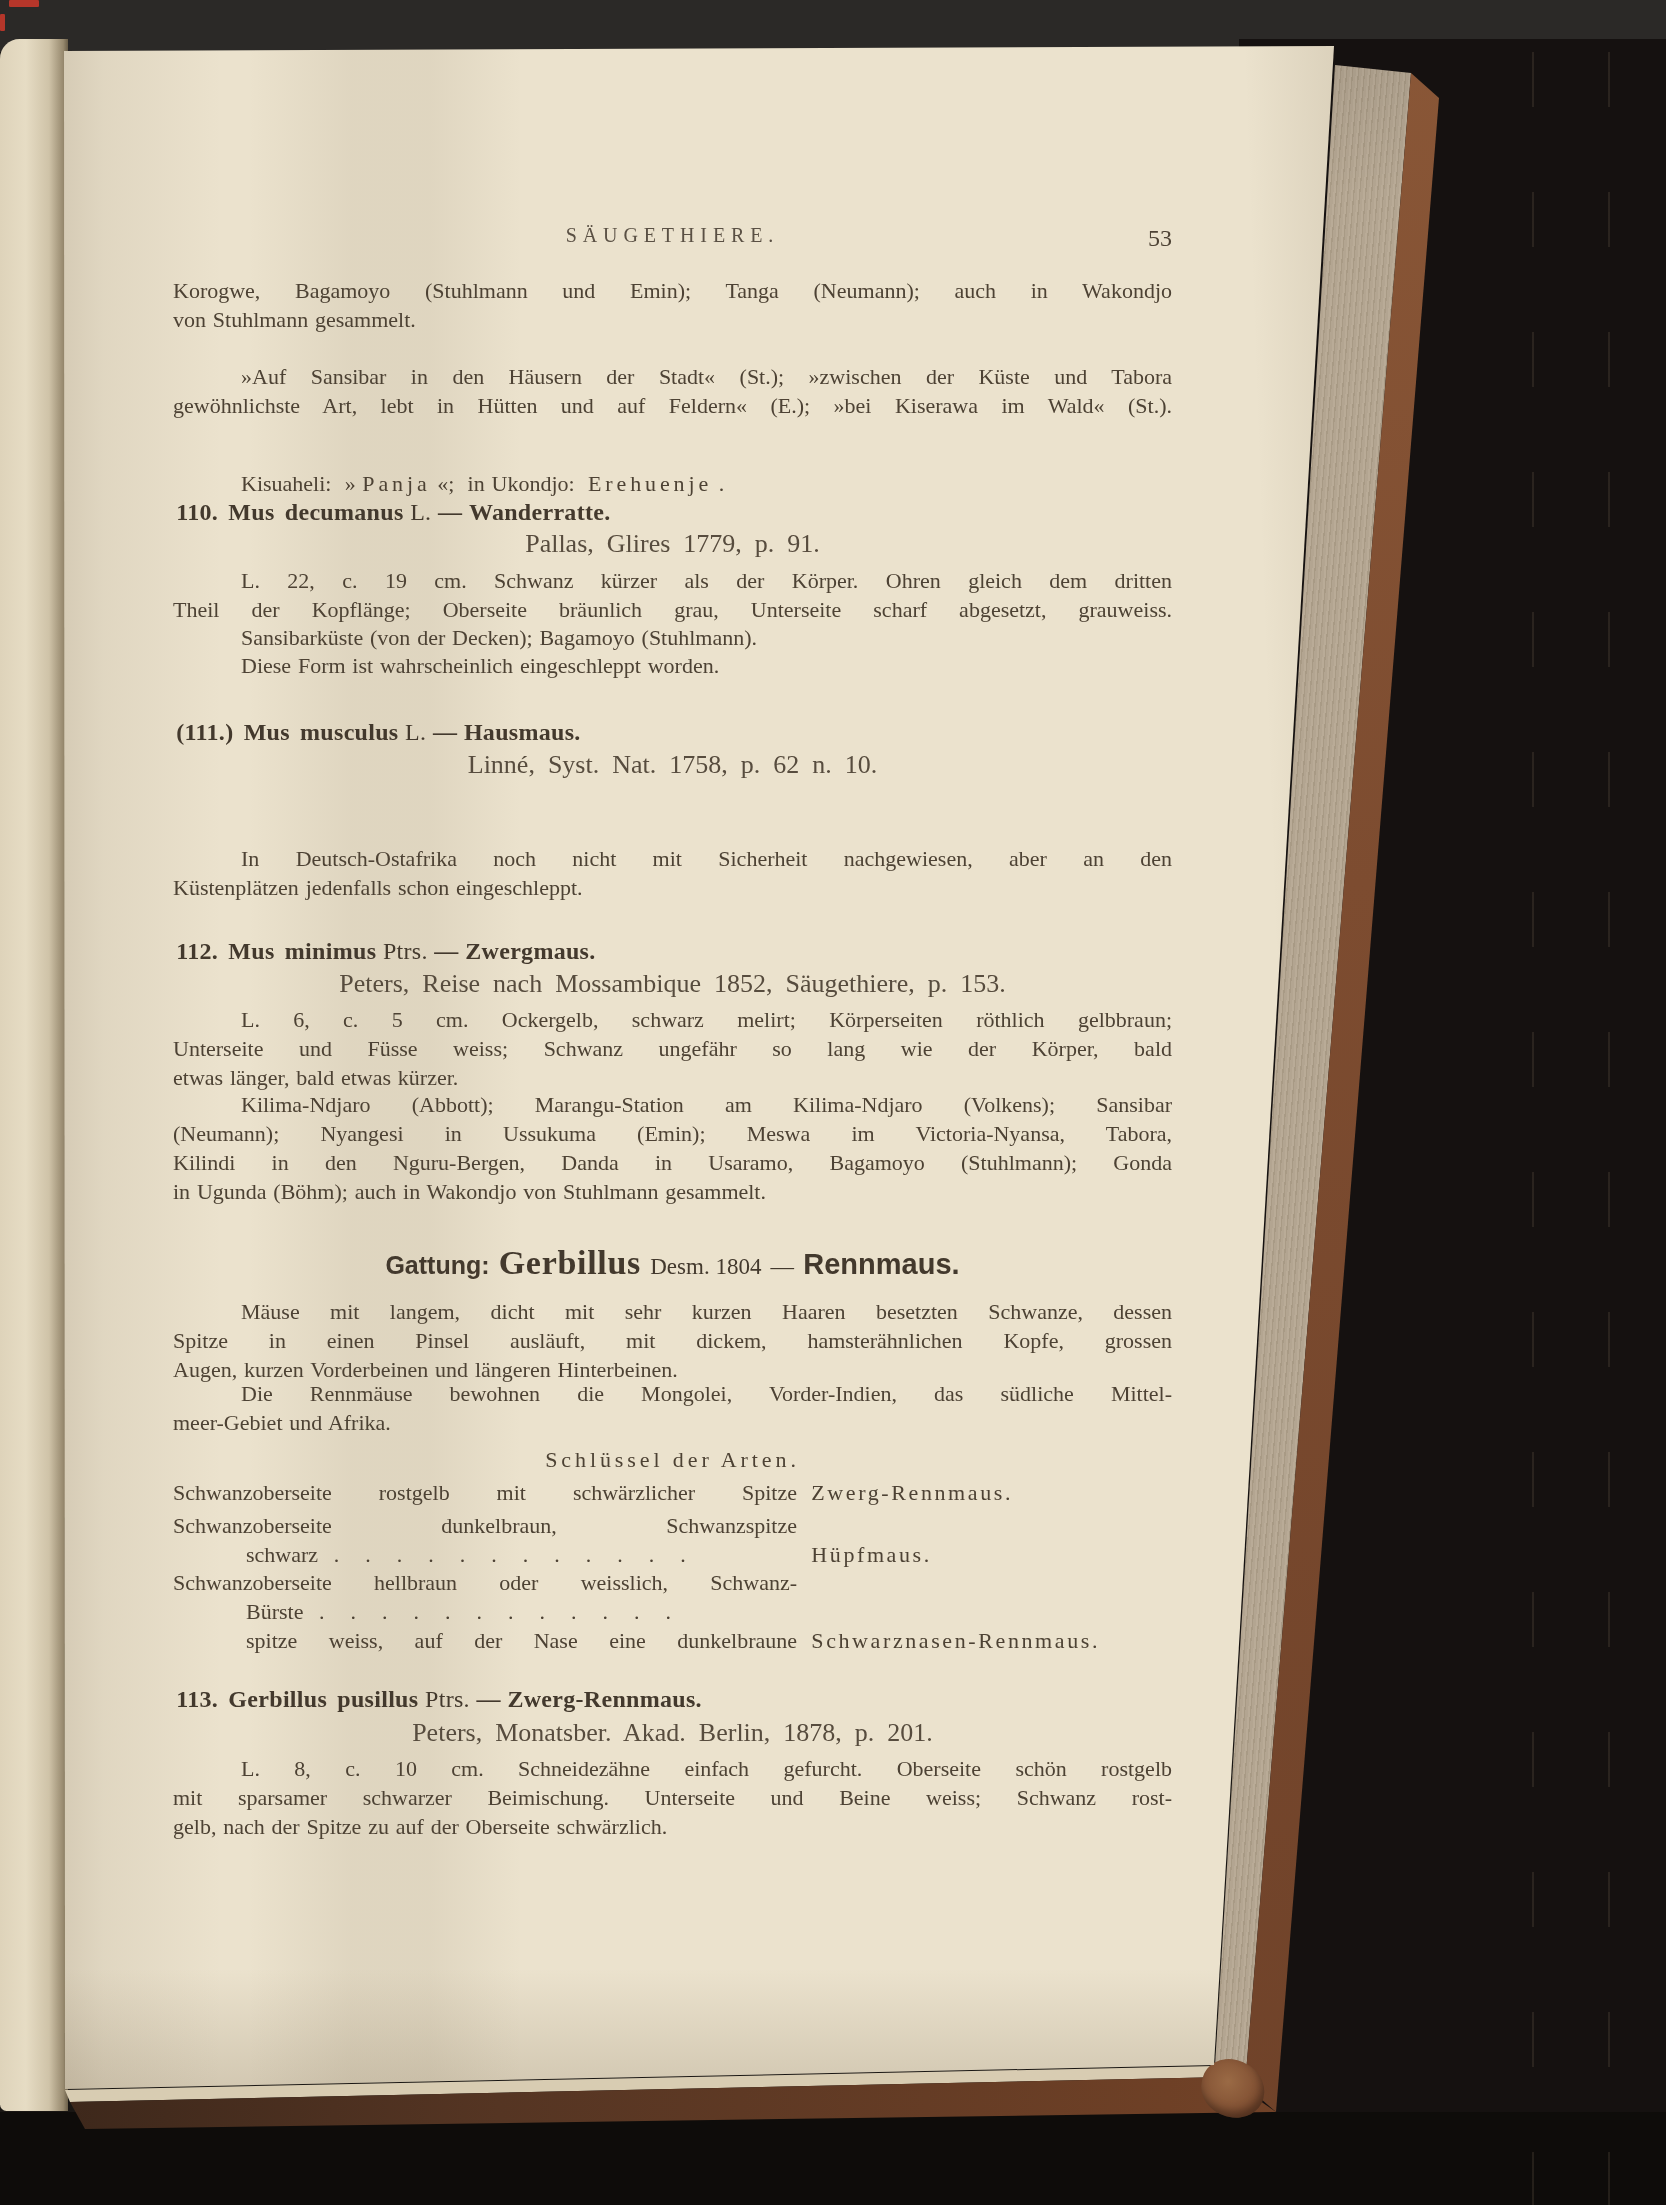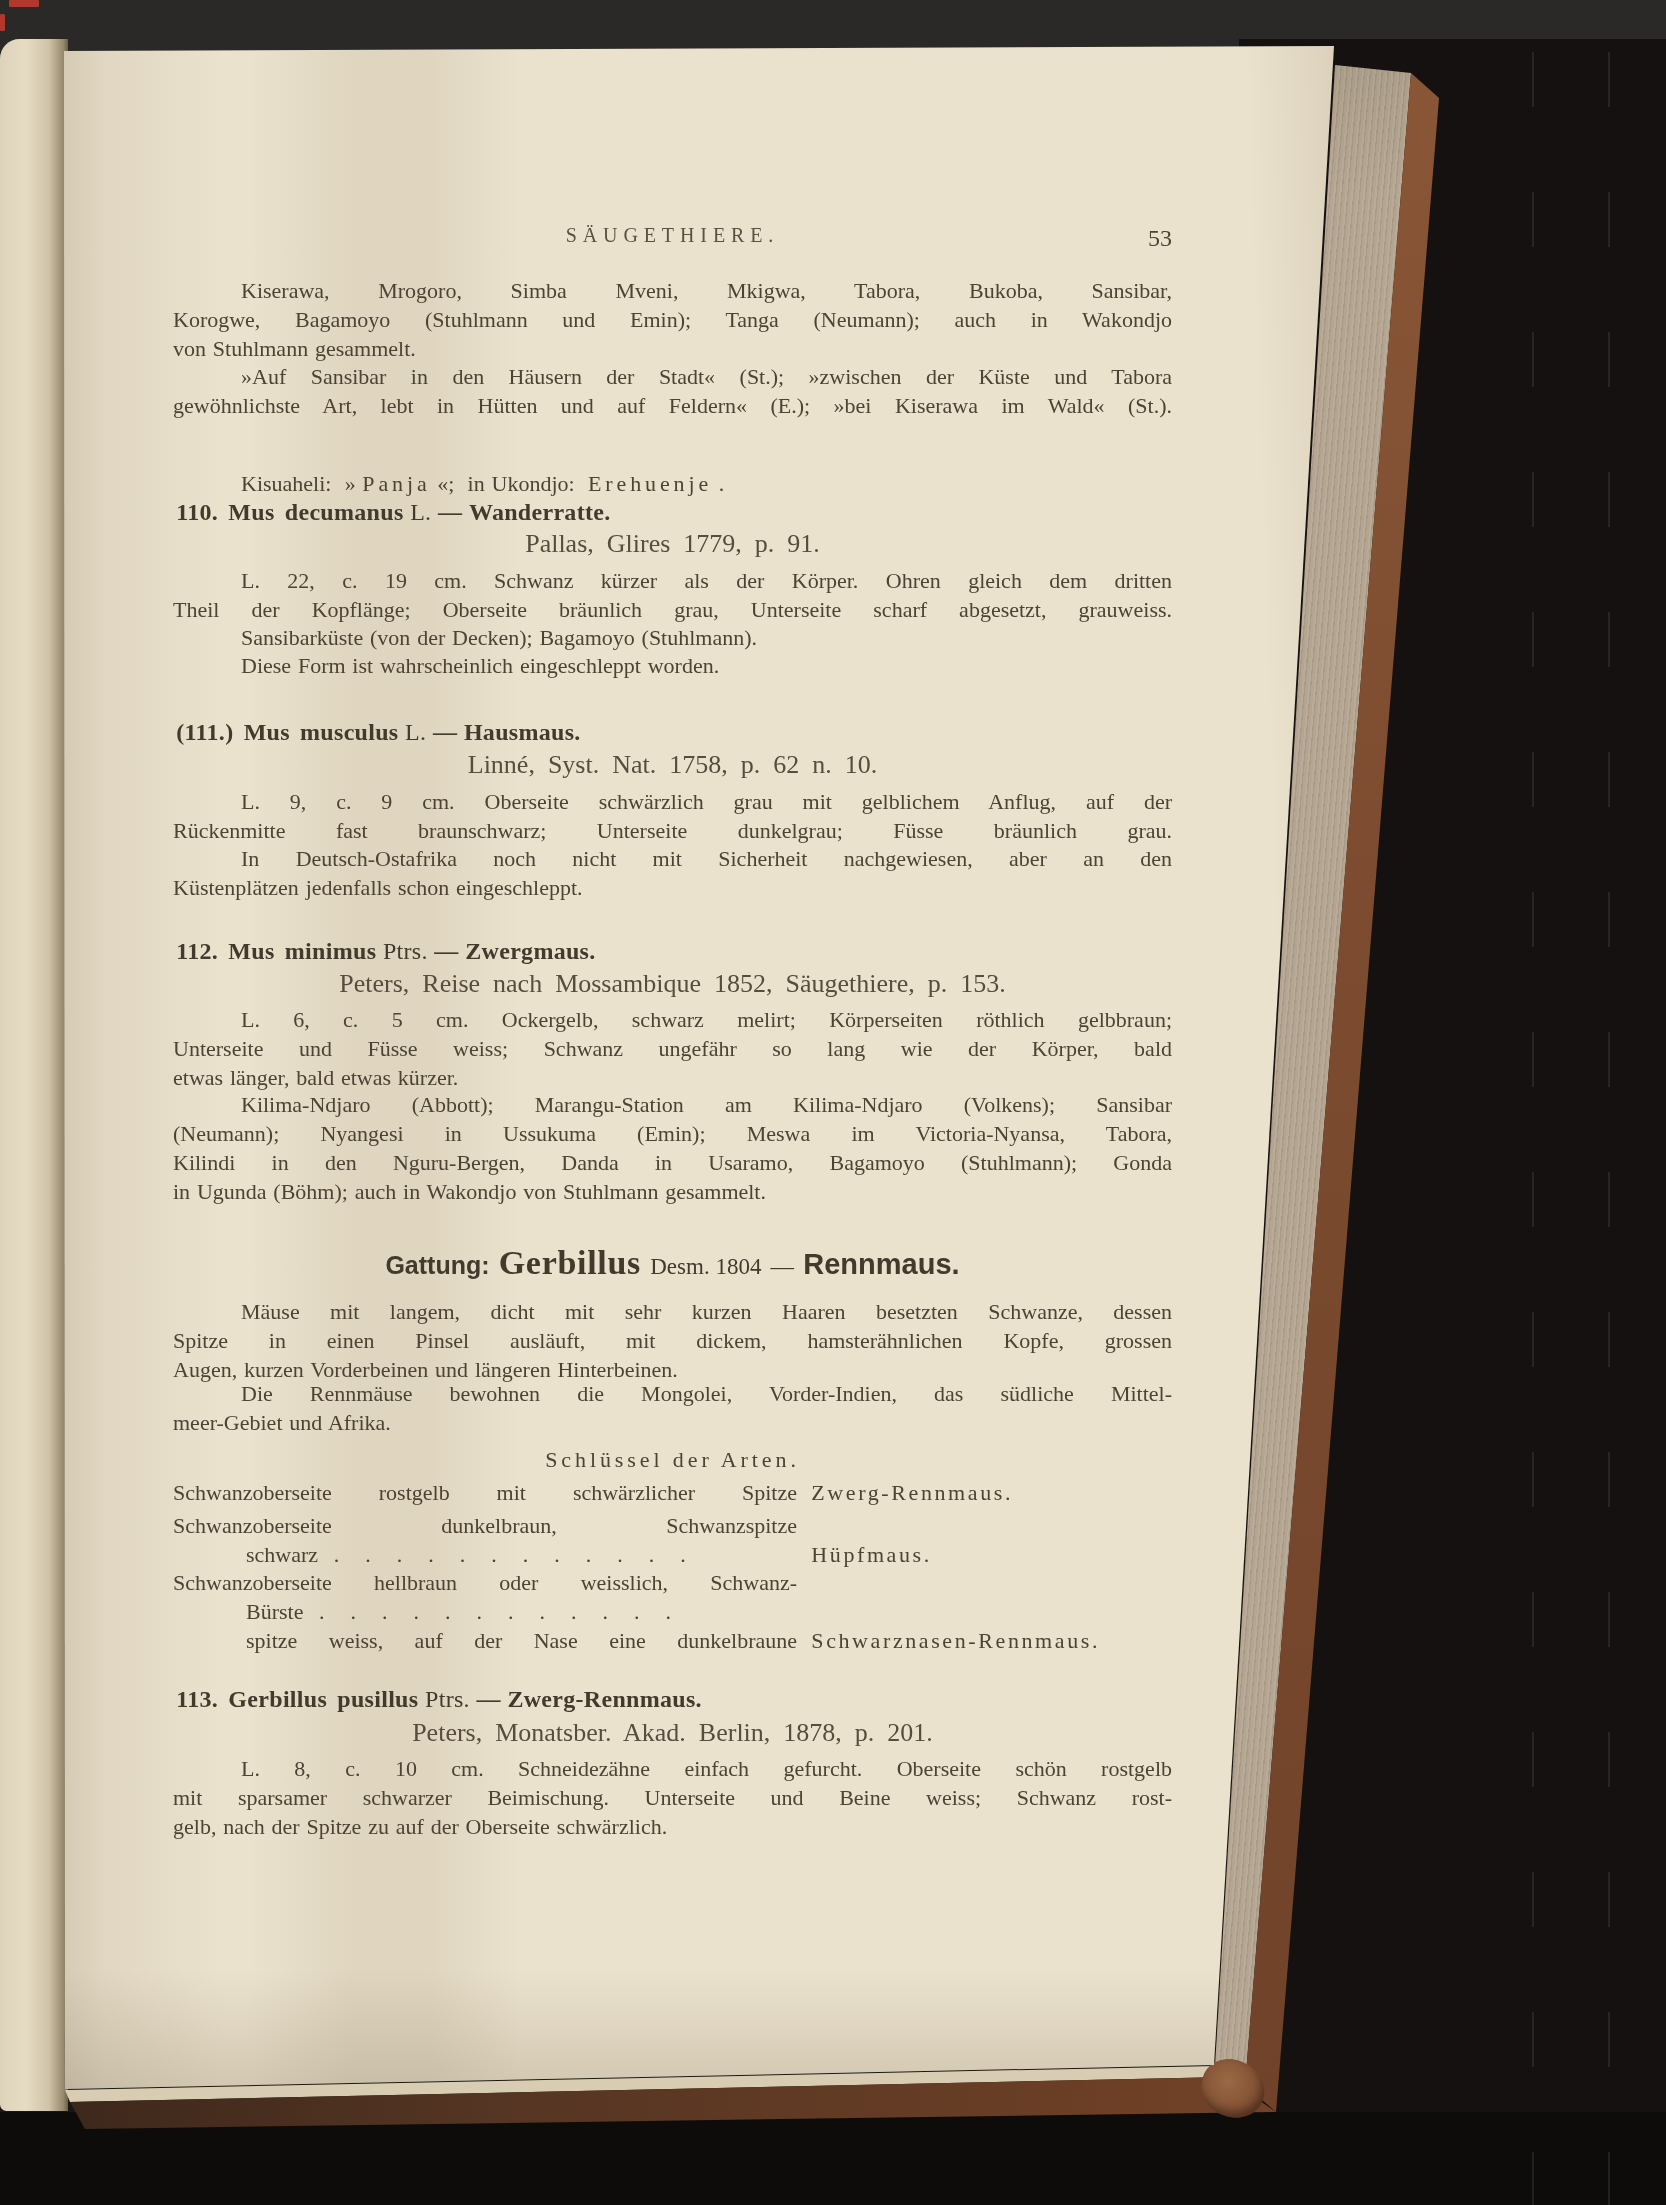--- a/index.html
+++ b/index.html
@@ -113,21 +113,20 @@
   <div class="page">
 
     <div class="runhead-row">
       <span class="runhead">SÄUGETHIERE.</span>
       <span class="pagenum">53</span>
     </div>
 
     <div class="textcol">
 
       <div class="blk" style="top:276px">
-        <div class="ln jl ind">Kiserawa, Mrogoro, Simba Mveni, Mkigwa, Tabora, Bukoba, Sansibar,</div>
         <div class="ln jl">Korogwe, Bagamoyo (Stuhlmann und Emin); Tanga (Neumann); auch in Wakondjo</div>
         <div class="ln">von Stuhlmann gesammelt.</div>
       </div>
       <div class="blk" style="top:362px">
         <div class="ln jl ind">»Auf Sansibar in den Häusern der Stadt« (St.); »zwischen der Küste und Tabora</div>
         <div class="ln jl">gewöhnlichste Art, lebt in Hütten und auf Feldern« (E.); »bei Kiserawa im Wald« (St.).</div>
       </div>
       <div class="blk" style="top:421px">
         <div class="ln p3line">
           <span>Kisuaheli:</span>
@@ -149,24 +148,20 @@
         <div class="ln ind">Sansibarküste (von der Decken); Bagamoyo (Stuhlmann).</div>
       </div>
       <div class="blk" style="top:651px">
         <div class="ln ind">Diese Form ist wahrscheinlich eingeschleppt worden.</div>
       </div>
 
       <div class="blk head" style="top:717px">
         <span class="hb">(111.) Mus musculus</span><span class="ha">L.</span><span class="hb">—</span><span class="hb">Hausmaus.</span>
       </div>
       <div class="blk ref" style="top:750px">Linné, Syst. Nat. 1758, p. 62 n. 10.</div>
-      <div class="blk" style="top:787px">
-        <div class="ln jl ind">L. 9, c. 9 cm.  Oberseite schwärzlich grau mit gelblichem Anflug, auf der</div>
-        <div class="ln jl">Rückenmitte fast braunschwarz; Unterseite dunkelgrau; Füsse bräunlich grau.</div>
-      </div>
       <div class="blk" style="top:844px">
         <div class="ln jl ind">In Deutsch-Ostafrika noch nicht mit Sicherheit nachgewiesen, aber an den</div>
         <div class="ln">Küstenplätzen jedenfalls schon eingeschleppt.</div>
       </div>
 
       <div class="blk head" style="top:936px">
         <span class="hb">112. Mus minimus</span><span class="ha">Ptrs.</span><span class="hb">—</span><span class="hb">Zwergmaus.</span>
       </div>
       <div class="blk ref" style="top:969px">Peters, Reise nach Mossambique 1852, Säugethiere, p. 153.</div>
       <div class="blk" style="top:1005px">

